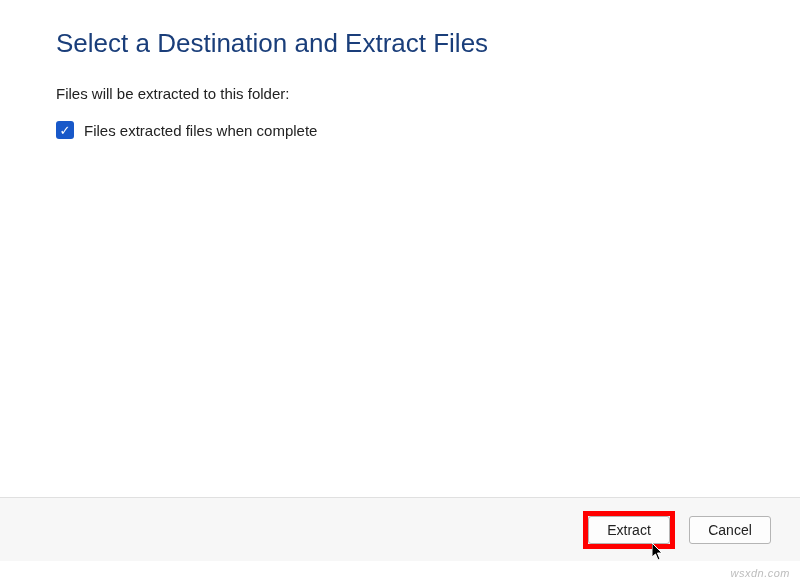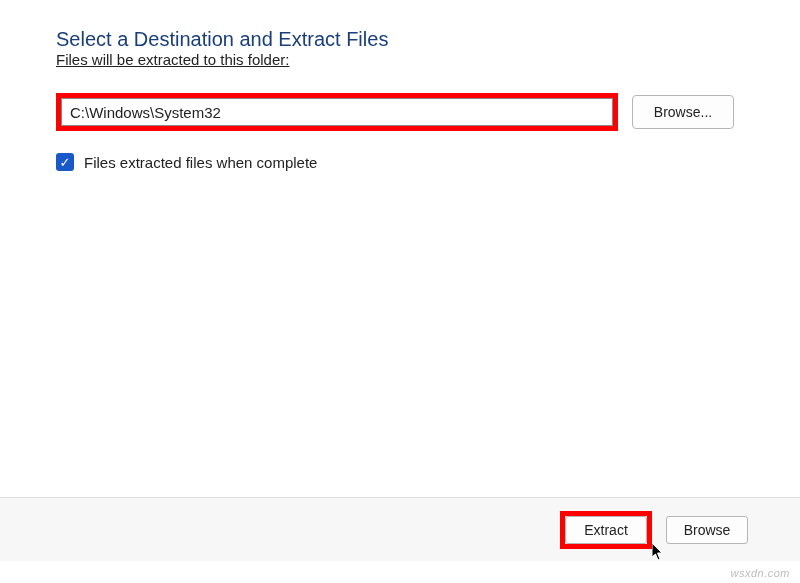--- a/index.html
+++ b/index.html
@@ -13,28 +13,28 @@
       height: 583px;
       background: #ffffff;
       position: relative;
       overflow: hidden;
     }
     .content {
       padding: 28px 56px 0 56px;
     }
     .title {
       color: #1a3e7a;
-      font-size: 20px;
+      font-size: 26px;
       font-weight: 400;
+      margin-bottom: 26px;
     }
     .label-row {
       color: #222;
       font-size: 15px;
-      margin-bottom: 25px;
-      text-decoration: underline;
+      margin-bottom: 19px;
     }
     .path-row {
       display: flex;
       align-items: center;
       gap: 14px;
       margin-bottom: 22px;
     }
     .highlight-red {
       border: 5px solid #ff0000;
       display: inline-block;
@@ -86,21 +86,21 @@
       position: absolute;
       bottom: 22px;
       left: 0;
       right: 0;
       height: 64px;
       border-top: 1px solid #e0e0e0;
       background: #f7f7f7;
       display: flex;
       align-items: center;
       justify-content: flex-end;
-      padding-right: 52px;
+      padding-right: 29px;
       gap: 14px;
     }
     .extract-wrap {
       border: 5px solid #ff0000;
       display: inline-block;
     }
     .action-btn {
       width: 82px;
       height: 28px;
       border: 1px solid #b5b5b5;
@@ -129,40 +129,34 @@
     }
   </style>
 </head>
 <body>
 
 <div class="content">
   <h1 class="title">Select a Destination and Extract Files</h1>
 
   <div class="label-row">Files will be extracted to this folder:</div>
 
-  <div class="path-row">
-    <span class="highlight-red path-box">
-      <input type="text" class="path-input" value="C:\Windows\System32" style="">
-    </span>
-    <button class="browse-btn">Browse...</button>
-  </div>
 
   <div class="check-row">
     <span class="checkbox-wrap">
       <span class="checkmark">✓</span>
     </span>
     <span>Files extracted files when complete</span>
   </div>
 </div>
 
 <div class="footer-bar">
   <span class="extract-wrap">
     <button class="action-btn">Extract</button>
   </span>
-  <button class="action-btn">Browse</button>
+  <button class="action-btn">Cancel</button>
 </div>
 
 <div class="cursor">
   <svg width="14" height="18" viewBox="0 0 14 18">
       <path d="M0 0 L0 14 L3.5 11 L6 17 L8 16 L5.5 10 L10 10 Z" fill="#000" stroke="#fff" stroke-width="1"></path>
     </svg>
 </div>
 
 <div class="watermark">wsxdn.com</div>
 

